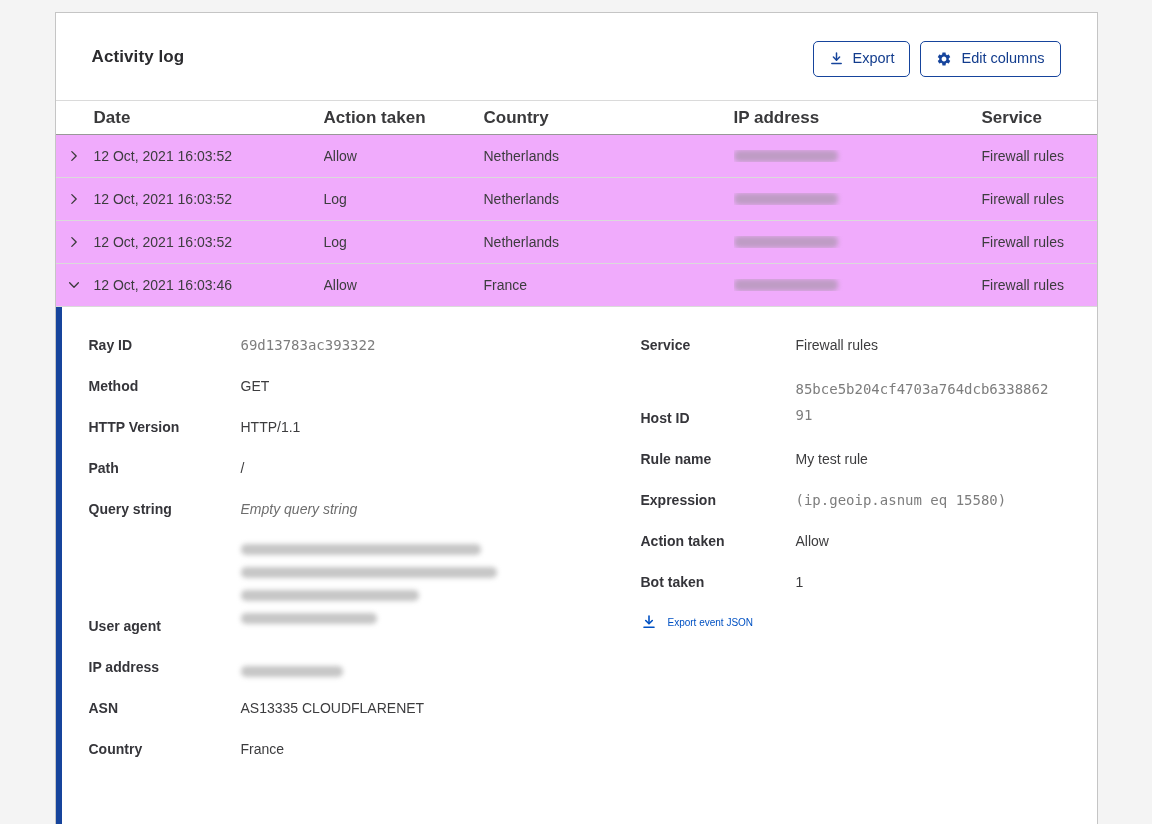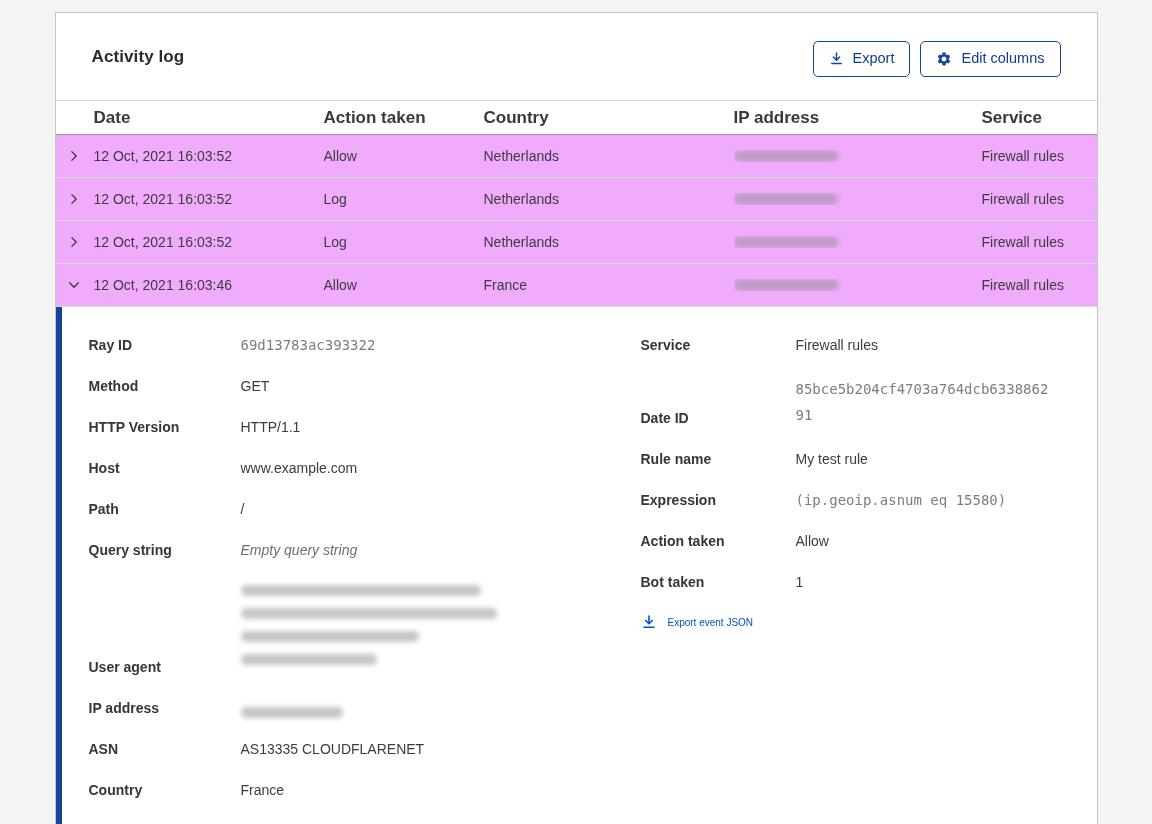--- a/index.html
+++ b/index.html
@@ -175,24 +175,20 @@
       </div>
       <div class="field">
         <div class="flabel">Method</div>
         <div class="fvalue">GET</div>
       </div>
       <div class="field">
         <div class="flabel">HTTP Version</div>
         <div class="fvalue">HTTP/1.1</div>
       </div>
       <div class="field">
-        <div class="flabel">Host</div>
-        <div class="fvalue">www.example.com</div>
-      </div>
-      <div class="field">
         <div class="flabel">Path</div>
         <div class="fvalue">/</div>
       </div>
       <div class="field">
         <div class="flabel">Query string</div>
         <div class="fvalue italic">Empty query string</div>
       </div>
       <div class="field">
         <div class="flabel">User agent</div>
         <div class="fvalue ua-lines">
@@ -217,21 +213,21 @@
         <div class="fvalue">France</div>
       </div>
     </div>
 
     <div class="dcol-right">
       <div class="field">
         <div class="flabel">Service</div>
         <div class="fvalue">Firewall rules</div>
       </div>
       <div class="field">
-        <div class="flabel">Date ID</div>
+        <div class="flabel">Host ID</div>
         <div class="fvalue mono mono-wrap">85bce5b204cf4703a764dcb633886291</div>
       </div>
       <div class="field">
         <div class="flabel">Rule name</div>
         <div class="fvalue">My test rule</div>
       </div>
       <div class="field">
         <div class="flabel">Expression</div>
         <div class="fvalue mono">(ip.geoip.asnum eq 15580)</div>
       </div>

